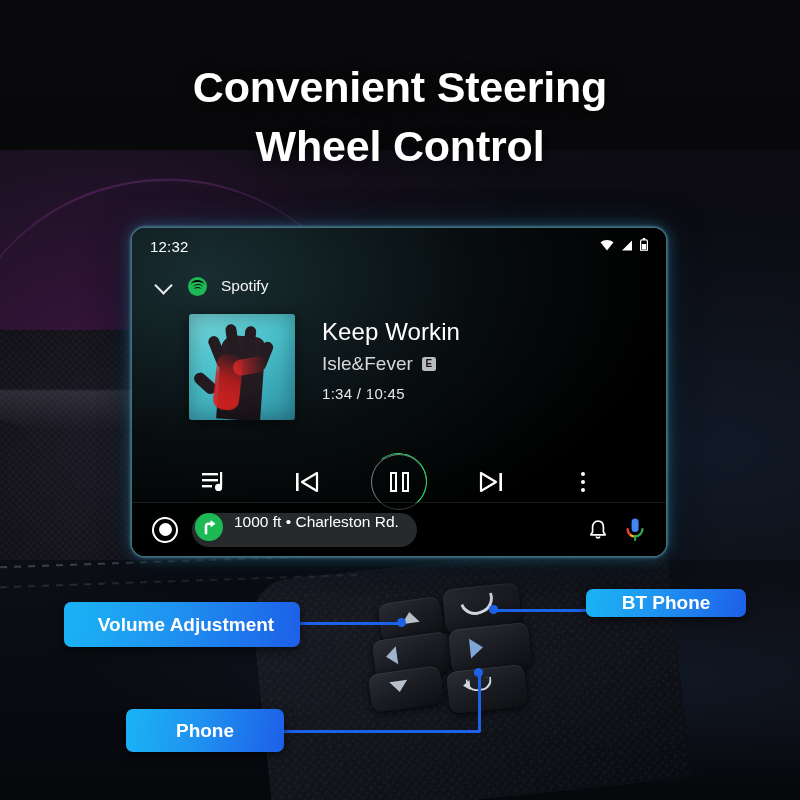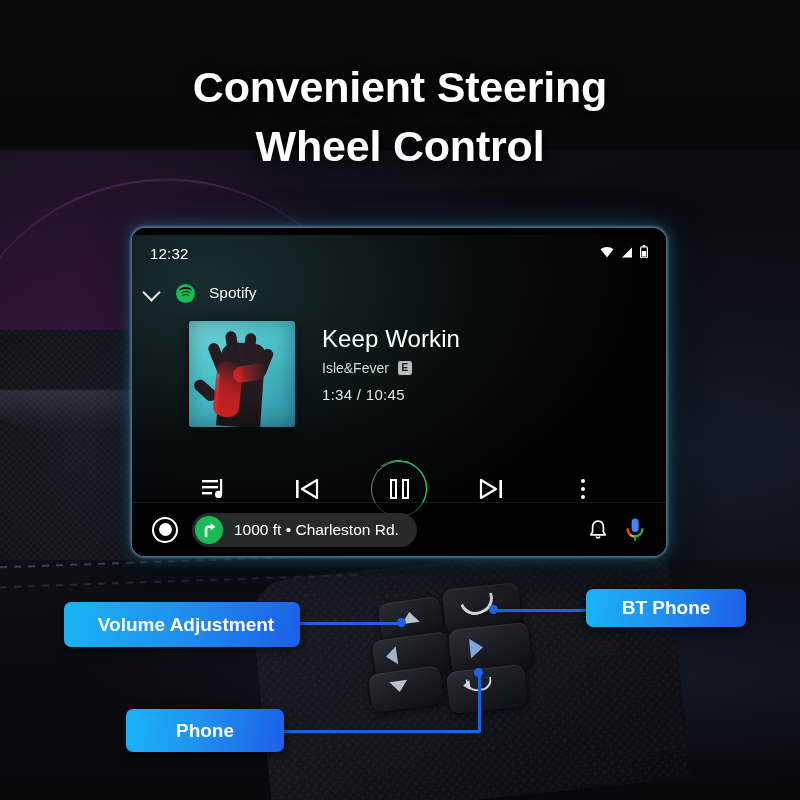--- a/index.html
+++ b/index.html
@@ -93,36 +93,35 @@
       0 10px 40px rgba(0,0,0,.85);
     overflow:hidden;
     z-index:7;
   }
   .screen {
     position:absolute; inset:0;
     background:
       radial-gradient(ellipse at 14% 14%, rgba(26,48,52,.95) 0%, rgba(8,14,16,.9) 42%, #000 72%),
       radial-gradient(ellipse at 40% 75%, rgba(22,42,42,.55) 0%, rgba(0,0,0,0) 60%),
       #000;
-    margin-top: 7px;
   }
 
   
   .statusbar {
     position:absolute; left:0; top:0; width:100%; height:36px;
     display:flex; align-items:center; justify-content:space-between;
     padding:0 18px;
   }
   .clock { color:#fff; font-size:15px; letter-spacing:.2px; }
   .sysicons { display:flex; align-items:center; gap:7px; }
 
   
   .apphdr {
     position:absolute; left:0; top:42px; width:100%; height:32px;
-    display:flex; align-items:center; gap:14px; padding-left:10px;
+    display:flex; align-items:center; gap:14px; padding-left:22px;
   }
   .chev { width:20px; height:20px; position:relative; }
   .chev::after {
     content:""; position:absolute; left:3px; top:3px; width:11px; height:11px;
     border-right:2.6px solid #e9eaea; border-bottom:2.6px solid #e9eaea;
     transform:rotate(45deg);
   }
   .spotify-dot {
     width:19px; height:19px; border-radius:50%;
     background:#1DB954; position:relative; overflow:hidden;
@@ -169,21 +168,21 @@
   .art .red2 {
     position:absolute; left:44px; bottom:46px; width:34px; height:16px;
     background:linear-gradient(90deg, rgba(226,40,40,.85), rgba(180,28,28,0));
     border-radius:8px; transform:rotate(-10deg); filter:blur(.6px);
   }
   .art .vig { position:absolute; inset:0; box-shadow:inset 0 0 22px rgba(0,0,0,.35); }
 
   .meta { margin-left:27px; padding-top:8px; }
   .title { color:#fff; font-size:24px; letter-spacing:.1px; }
   .artistline { display:flex; align-items:center; gap:9px; margin-top:7px; }
-  .artist { color:#d7d9d9; font-size:14px; }
+  .artist { color:#d7d9d9; font-size:19px; }
   .explicit {
     width:14px; height:14px; border-radius:2.5px; background:#b9bcbc;
     color:#121212; font-size:10px; font-weight:bold;
     display:flex; align-items:center; justify-content:center; line-height:1;
   }
   .time { color:#e6e7e7; font-size:15px; margin-top:10px; letter-spacing:.3px; }
 
   
   .controls {
     position:absolute; left:0; top:218px; width:100%; height:72px;
@@ -214,21 +213,21 @@
     display:flex; align-items:center; padding:0 20px; gap:14px;
     background:rgba(0,0,0,.55);
   }
   .homebtn {
     width:26px; height:26px; border-radius:50%; border:2.4px solid #fff;
     display:flex; align-items:center; justify-content:center; flex:none;
   }
   .homebtn i { width:13px; height:13px; border-radius:50%; background:#fff; display:block; }
   .navpill {
     height:34px; border-radius:17px; background:#272a2c;
-    display:flex; align-items:center; padding:0 18px 0 3px; gap:11px;
+    display:flex; align-items:flex-start; padding:0 18px 0 3px; gap:11px;
   }
   .navicon {
     width:28px; height:28px; border-radius:50%; background:#1db954;
     display:flex; align-items:center; justify-content:center; flex:none;
   }
   .navtext { color:#fff; font-size:15.5px; white-space:nowrap; }
   .navspacer { flex:1; }
   .bell { width:24px; height:24px; }
   .mic { width:22px; height:26px; }
 
@@ -271,21 +270,21 @@
   
   .callout {
     position:absolute; border-radius:7px; color:#fff;
     font-size:19px; font-weight:bold;
     display:flex; align-items:center; justify-content:center;
     background:linear-gradient(100deg,#1ab4f5 0%,#1f93f0 45%,#1d5fe8 100%);
     box-shadow:0 3px 10px rgba(0,0,0,.6);
     white-space:nowrap; z-index:9;
   }
   .c-volume { left:64px; top:602px; width:236px; height:45px;padding-left:8px; }
-  .c-bt     { left:586px; top:589px; width:160px; height:38px; }
+  .c-bt     { left:586px; top:589px; width:160px; height:28px; }
   .c-switch { left:126px; top:709px; width:158px; height:43px; }
 
   .lead { position:absolute; background:#1c62e8; z-index:8; }
   .lead-dot {
     position:absolute; width:9px; height:9px; border-radius:50%;
     background:#1c62e8; z-index:8;
   }
   
   .lv-h { left:298px; top:622px; width:104px; height:2.5px; }
   .lv-d { left:397px; top:618px; }

